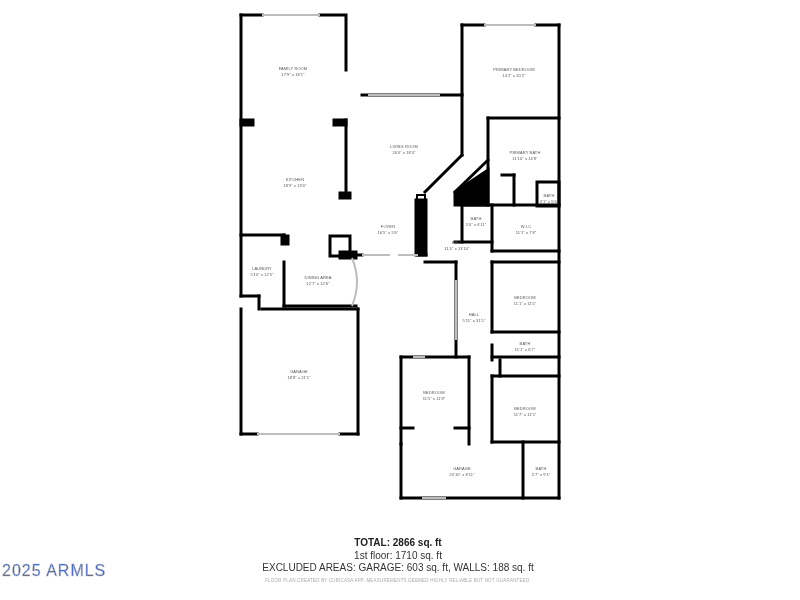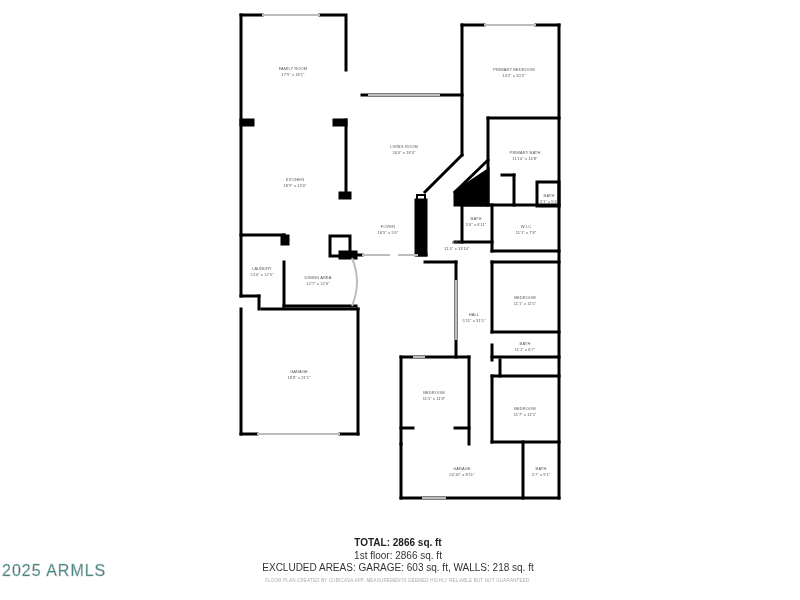--- a/index.html
+++ b/index.html
@@ -6,21 +6,21 @@
   body { width:800px; height:600px; position:relative; overflow:hidden; font-family:"Liberation Sans", sans-serif; }
   #plan { position:absolute; left:0; top:0; width:800px; height:600px; }
   .room-label { position:absolute; transform:translate(-50%,-50%); text-align:center; color:#555; font-size:4px; line-height:6px; white-space:nowrap; letter-spacing:0.1px; }
   .room-label .nm { display:block; text-transform:uppercase; }
   .room-label .dim { display:block; }
   .totals { position:absolute; left:0; width:796px; text-align:center; color:#222; }
   .t-total { top:537px; font-size:10px; font-weight:bold; }
   .t-floor { top:550px; font-size:10px; color:#333; }
   .t-excl { top:562px; font-size:10px; color:#333; }
   .t-disc { top:578px; font-size:4.5px; color:#aaa; letter-spacing:0.2px; }
-  .watermark { position:absolute; left:2px; top:562px; font-size:16px; color:#0f766e; letter-spacing:1px; font-weight:normal; -webkit-text-stroke:0.6px #bdbdbd; }
+  .watermark { position:absolute; left:2px; top:562px; font-size:16px; color:#1d4ed8; letter-spacing:1px; font-weight:normal; -webkit-text-stroke:0.6px #bdbdbd; }
 </style>
 </head>
 <body>
 
 <svg id="plan" viewBox="0 0 800 600" xmlns="http://www.w3.org/2000/svg">
   <g stroke="#000" stroke-width="3" fill="none" stroke-linecap="square">
 
     <polyline points="241,15 262,15"></polyline>
     <polyline points="320,15 346,15 346,70"></polyline>
     <line x1="241" y1="15" x2="241" y2="296"></line>
@@ -189,16 +189,16 @@
       <span class="nm">GARAGE</span>
       <span class="dim">20'10" x 8'11"</span>
     </div>
     <div class="room-label" style="left: 541px; top: 472px;">
       <span class="nm">BATH</span>
       <span class="dim">5'7" x 9'1"</span>
     </div>
   </div>
 
 <div class="totals t-total">TOTAL: 2866 sq. ft</div>
-<div class="totals t-floor">1st floor: 2866 sq. ft</div>
-<div class="totals t-excl">EXCLUDED AREAS: GARAGE: 603 sq. ft, WALLS: 218 sq. ft</div>
+<div class="totals t-floor">1st floor: 1710 sq. ft</div>
+<div class="totals t-excl">EXCLUDED AREAS: GARAGE: 603 sq. ft, WALLS: 188 sq. ft</div>
 <div class="totals t-disc">FLOOR PLAN CREATED BY CUBICASA APP. MEASUREMENTS DEEMED HIGHLY RELIABLE BUT NOT GUARANTEED.</div>
 <div class="watermark">2025 ARMLS</div>
 
 </body></html>

